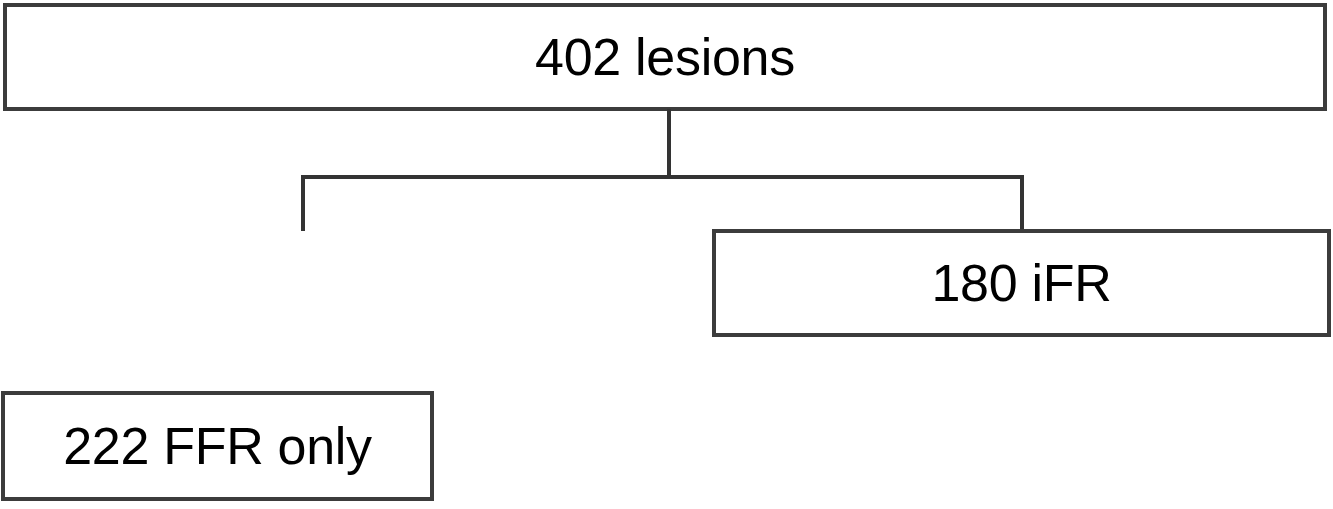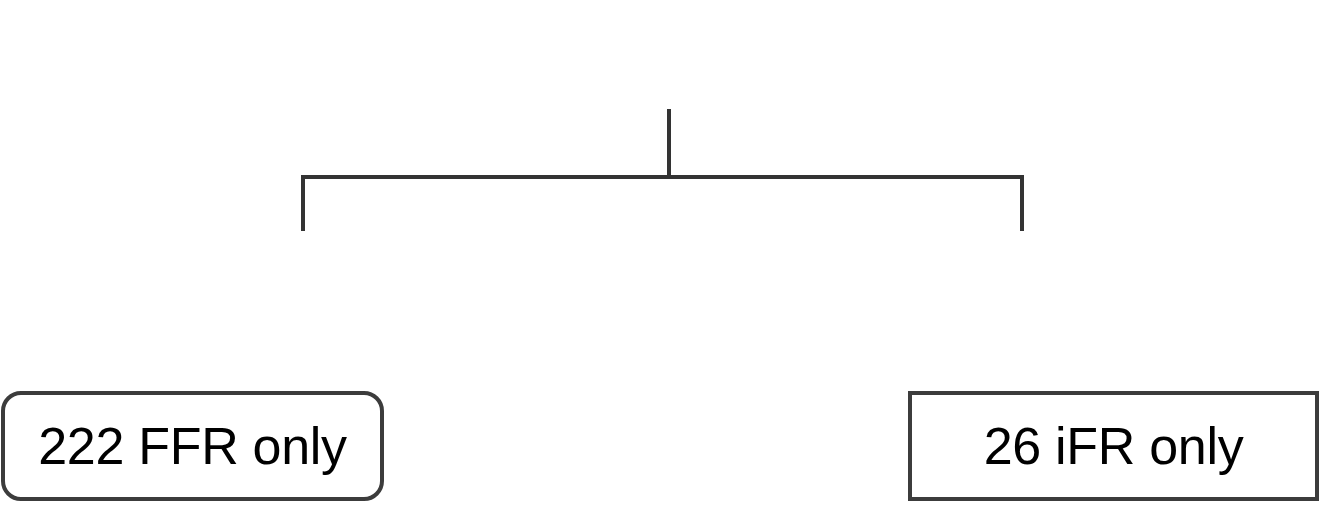--- a/index.html
+++ b/index.html
@@ -39,21 +39,21 @@
   }
 
   
   #node-root   { left: 3px;   top: 3px;   width: 1324px; height: 108px; }
 
   
   #node-ffr    { left: 1px;   top: 229px; width: 617px;  height: 108px; }
   #node-ifr    { left: 712px; top: 229px; width: 619px;  height: 108px; }
 
   
-  #node-ffr-only { left: 1px;   top: 391px; width: 383px; height: 110px; border-radius: 20px; }
+  #node-ffr-only { left: 1px;   top: 391px; width: 433px; height: 110px; }
   #node-hybrid   { left: 455px; top: 391px; width: 434px; height: 110px; }
   #node-ifr-only { left: 908px; top: 391px; width: 411px; height: 110px; }
 
   
   .connector {
     position: absolute;
     background: #333333;
   }
   .connector.v { width: 4px; }
   .connector.h { height: 4px; }
@@ -61,30 +61,33 @@
   #conn-root-stem  { left: 667px; top: 109px; height: 70px; }
   #conn-branch-bar { left: 301px; top: 175px; width: 723px; }
   #conn-drop-left  { left: 301px; top: 175px; height: 56px; }
   #conn-drop-right { left: 1020px; top: 175px; height: 56px; }
 </style>
 </head>
 <body>
 
 <div id="flowchart">
 
+  <div class="node" id="node-root">
+    <span class="node-label">402 lesions</span>
+  </div>
 
   <div class="connector v" id="conn-root-stem"></div>
   <div class="connector h" id="conn-branch-bar"></div>
   <div class="connector v" id="conn-drop-left"></div>
   <div class="connector v" id="conn-drop-right"></div>
 
 
+  <div class="node" id="node-ifr">
+    <span class="node-label">180 iFR</span>
+  </div>
 
   <div class="node" id="node-ffr-only">
     <span class="node-label">222 FFR only</span>
   </div>
 
 
-  <div class="node" id="node-ifr-only">
-    <span class="node-label">26 iFR only</span>
-  </div>
 
 </div>
 
 </body></html>

